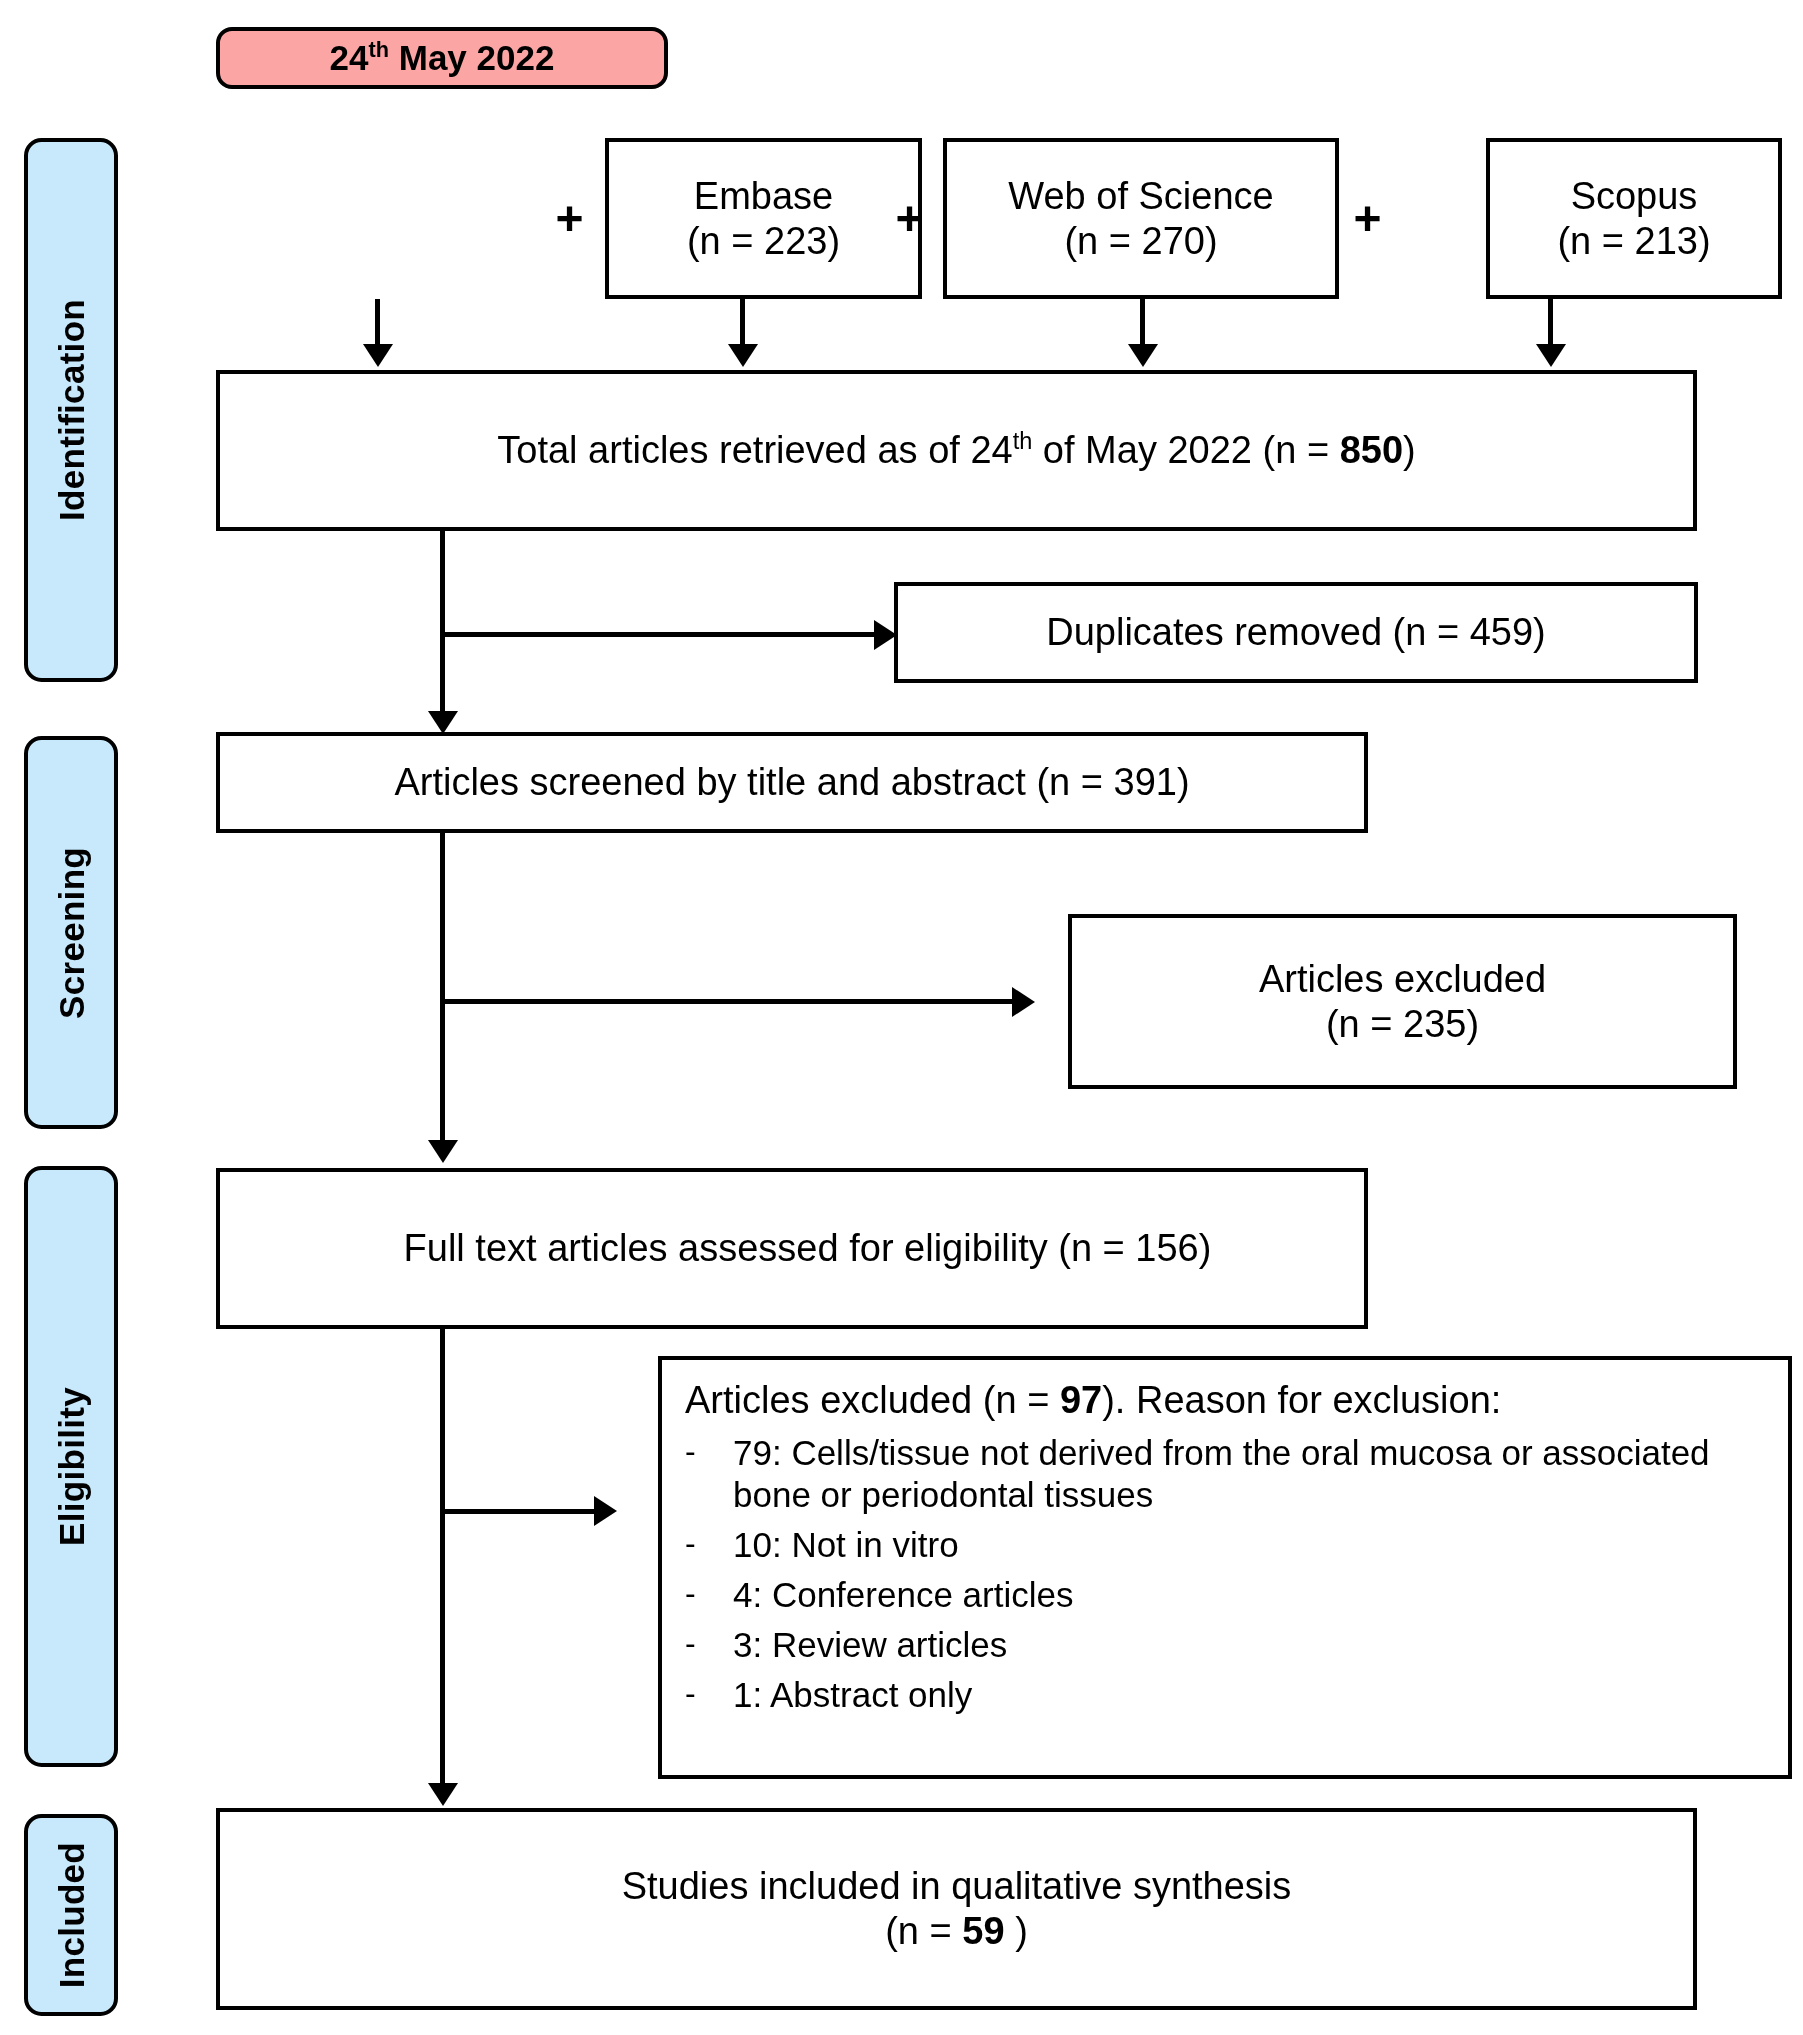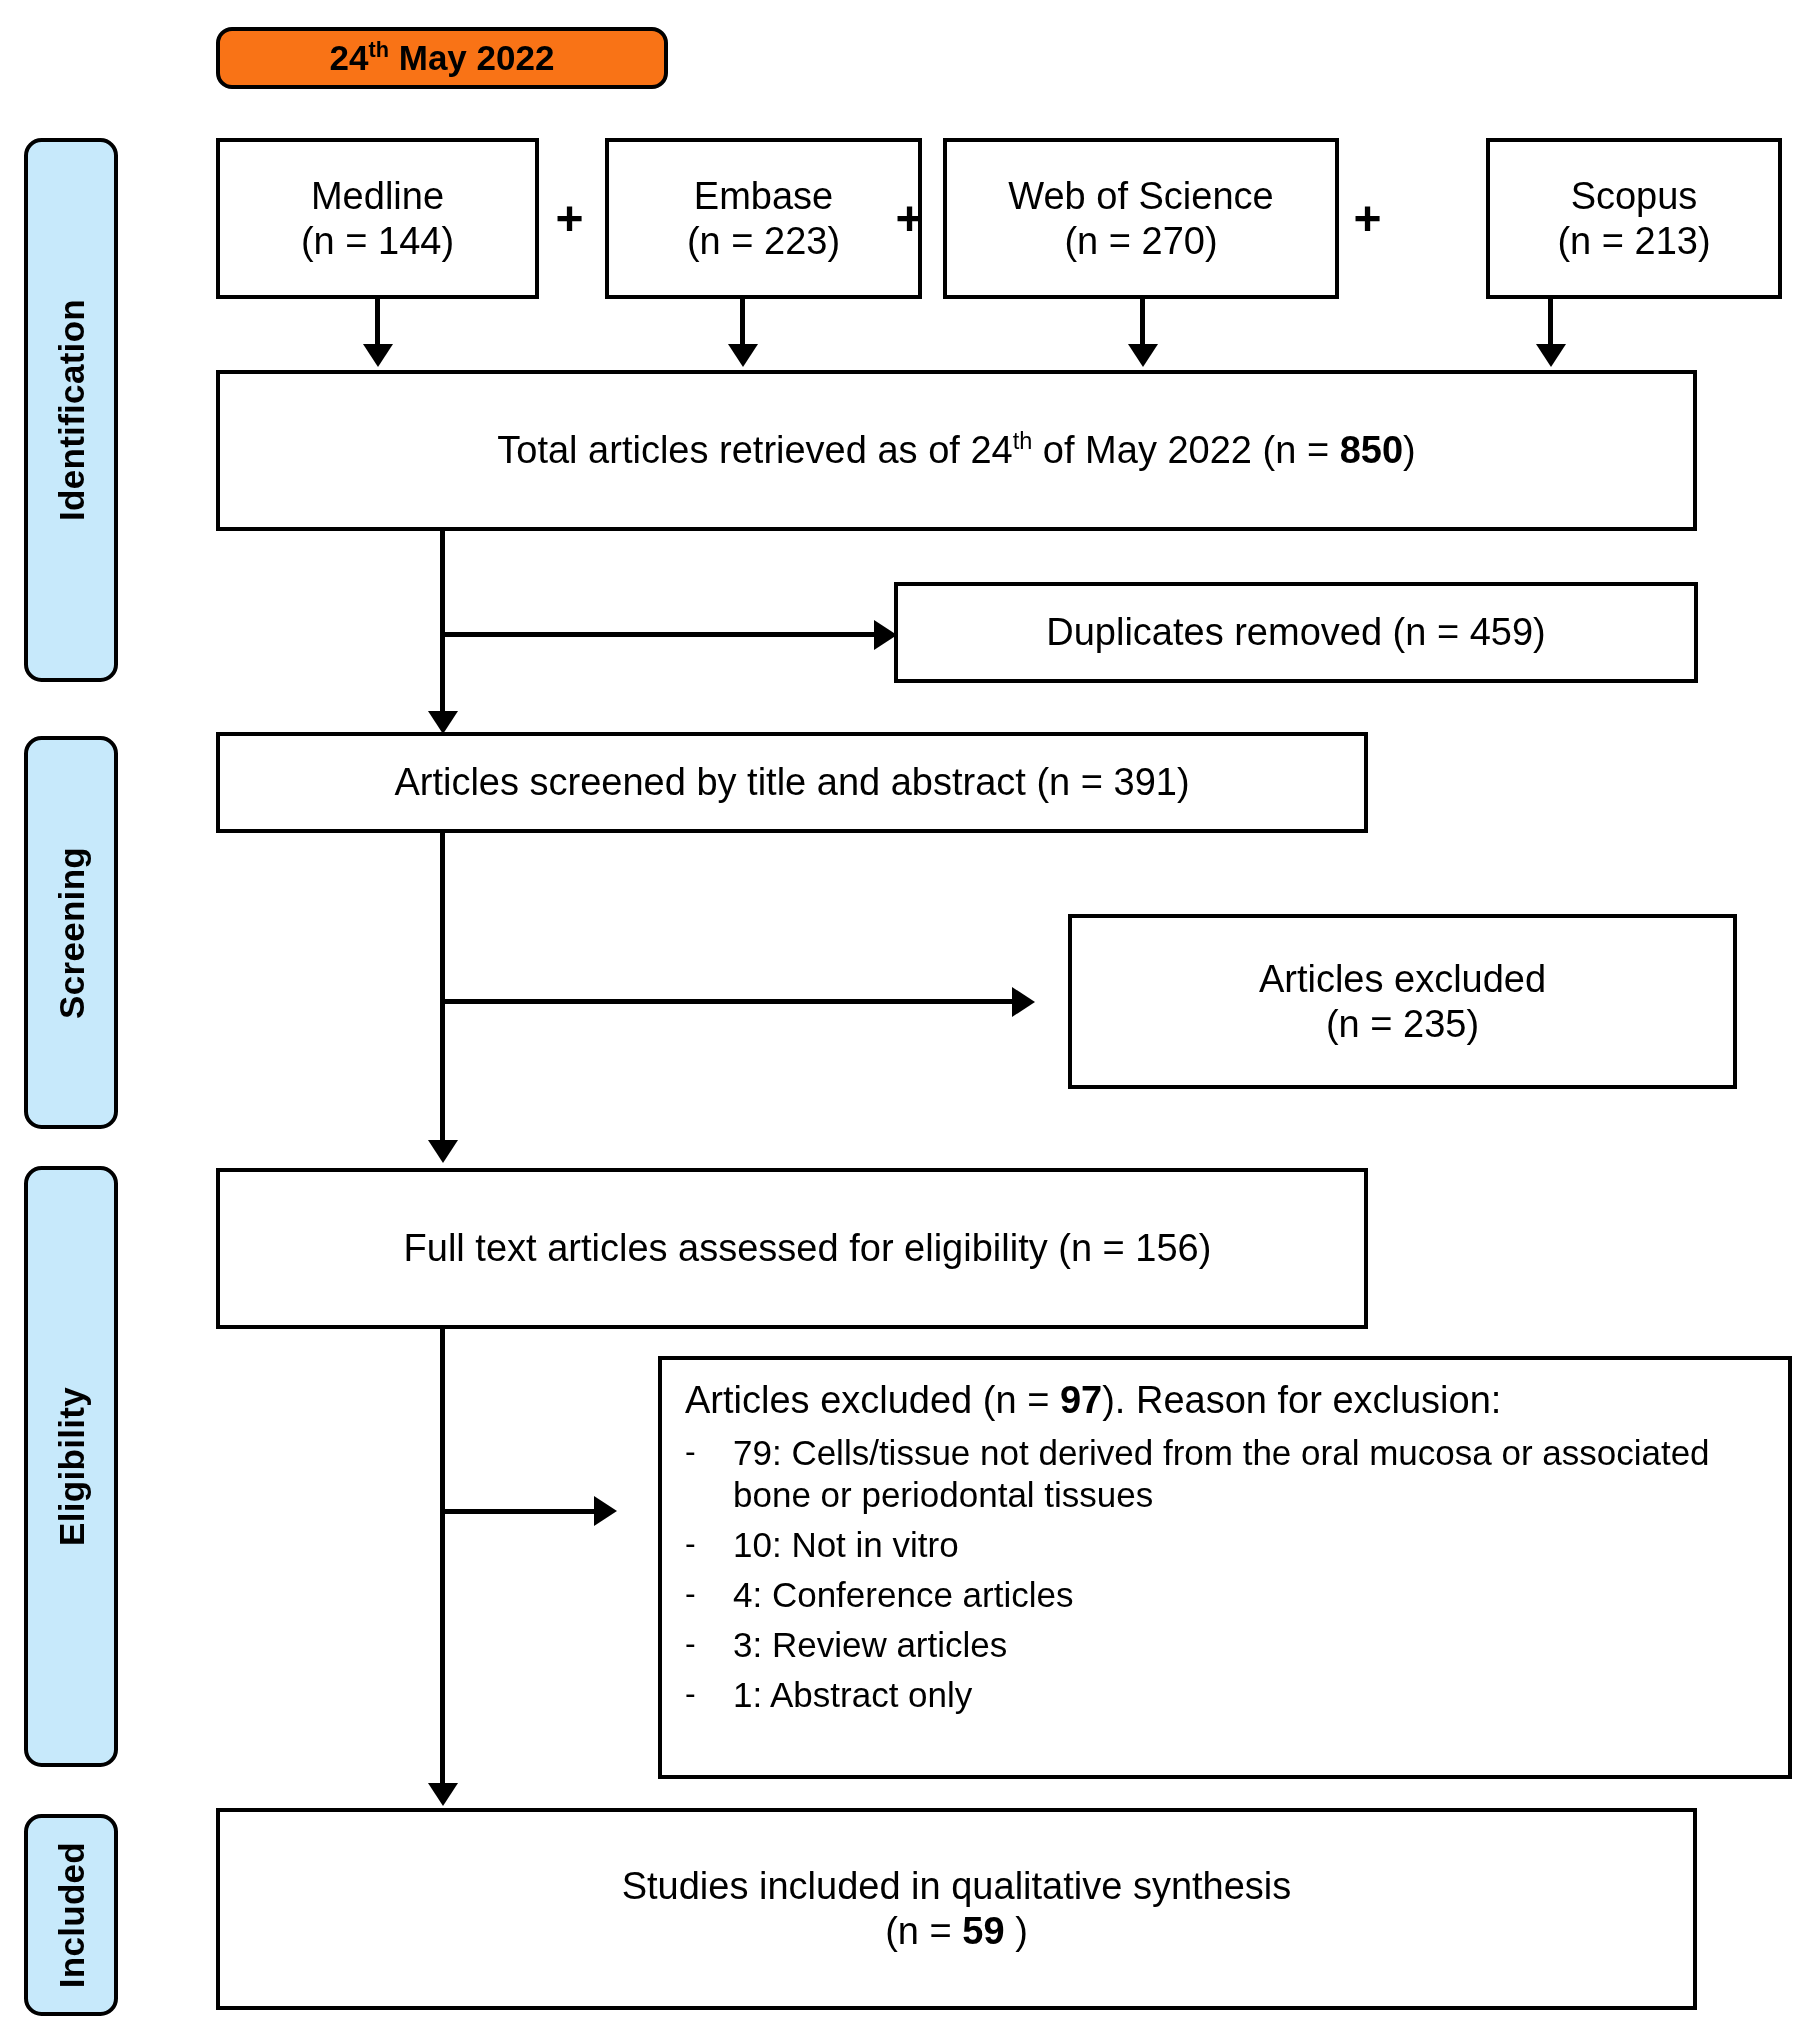--- a/index.html
+++ b/index.html
@@ -51,21 +51,21 @@
     align-items: center;
     justify-content: center;
     text-align: center;
     font-size: 38px;
     line-height: 1.18;
   }
 
   
   .date-pill {
     position: absolute;
-    background: #f97316;
+    background: #fca5a5;
     border: 4.7px solid #000000;
     border-radius: 16px;
     box-sizing: border-box;
     display: flex;
     align-items: center;
     justify-content: center;
     font-weight: bold;
     font-size: 35px;
   }
 
@@ -163,26 +163,20 @@
   <div class="phase-bar" style="left:24px; top:1814px; width:94px; height:202px;">
     <span class="phase-label">Included</span>
   </div>
 
   <div class="date-pill" style="left:216px; top:27px; width:452px; height:62px;">
     <span>
       24<sup>th</sup>&nbsp;May 2022
     </span>
   </div>
 
-  <div class="box" style="left:216px; top:138px; width:323px; height:161px;">
-    <div>
-      <div>Medline</div>
-      <div>(n = 144)</div>
-    </div>
-  </div>
 
   <div class="plus" style="left:546px; top:195px; width:47px; height:47px;">
     <span>+</span>
   </div>
 
   <div class="box" style="left:605px; top:138px; width:317px; height:161px;">
     <div>
       <div>Embase</div>
       <div>(n = 223)</div>
     </div>

